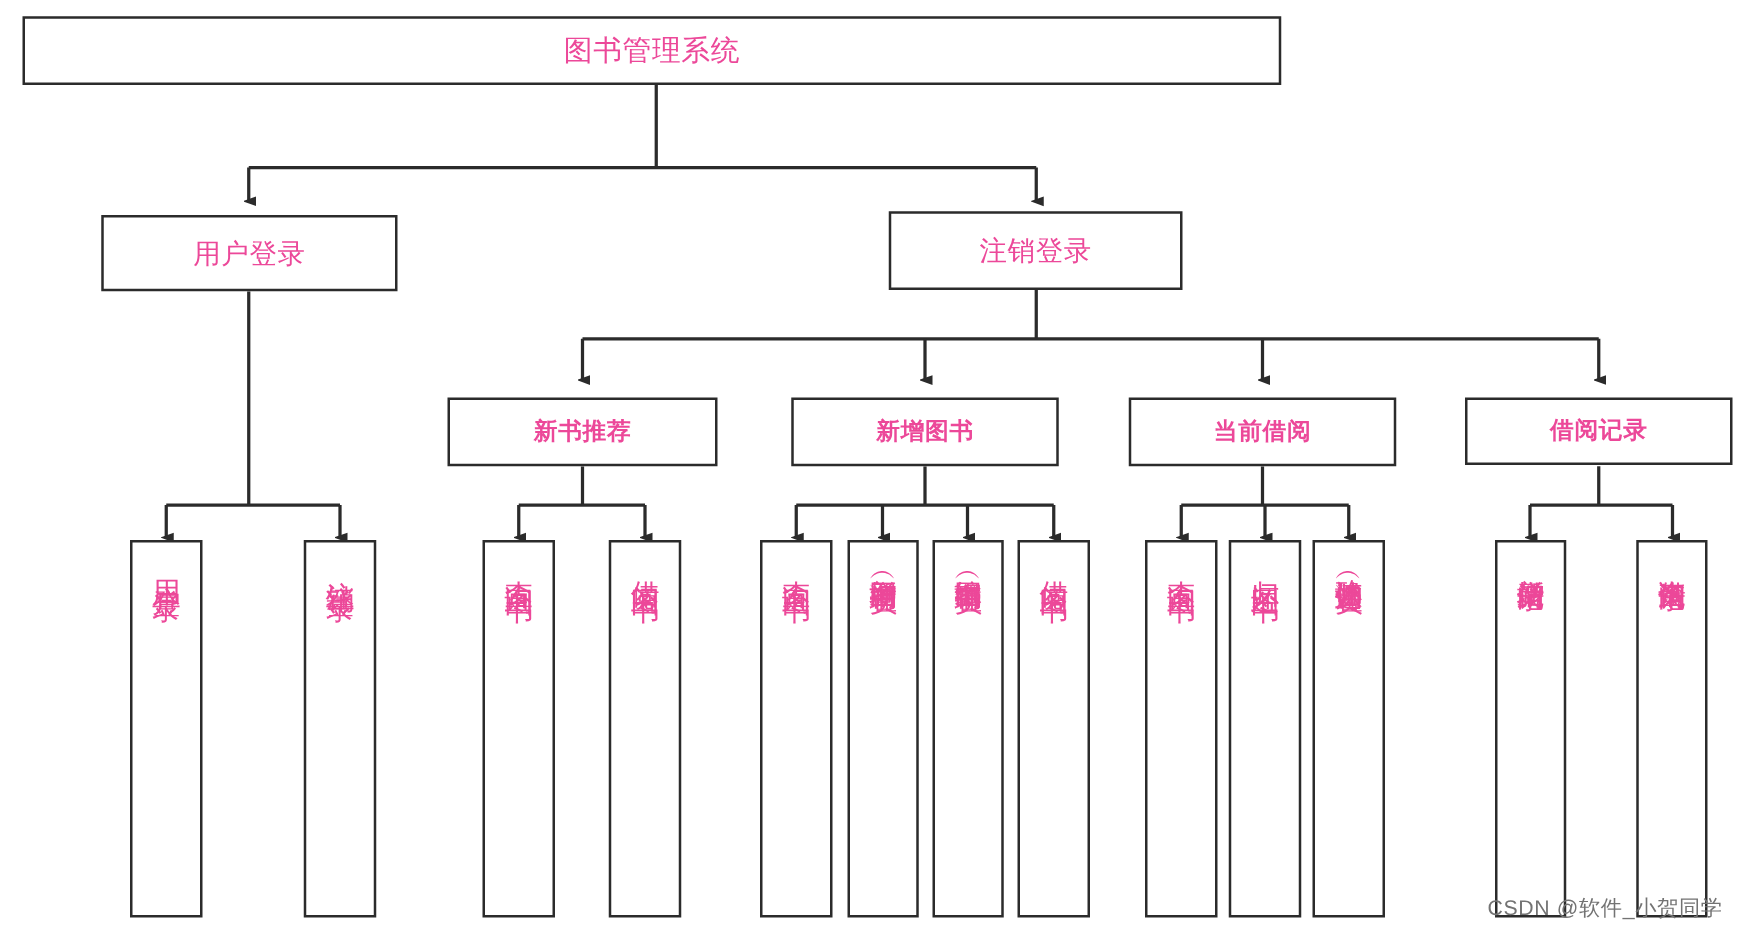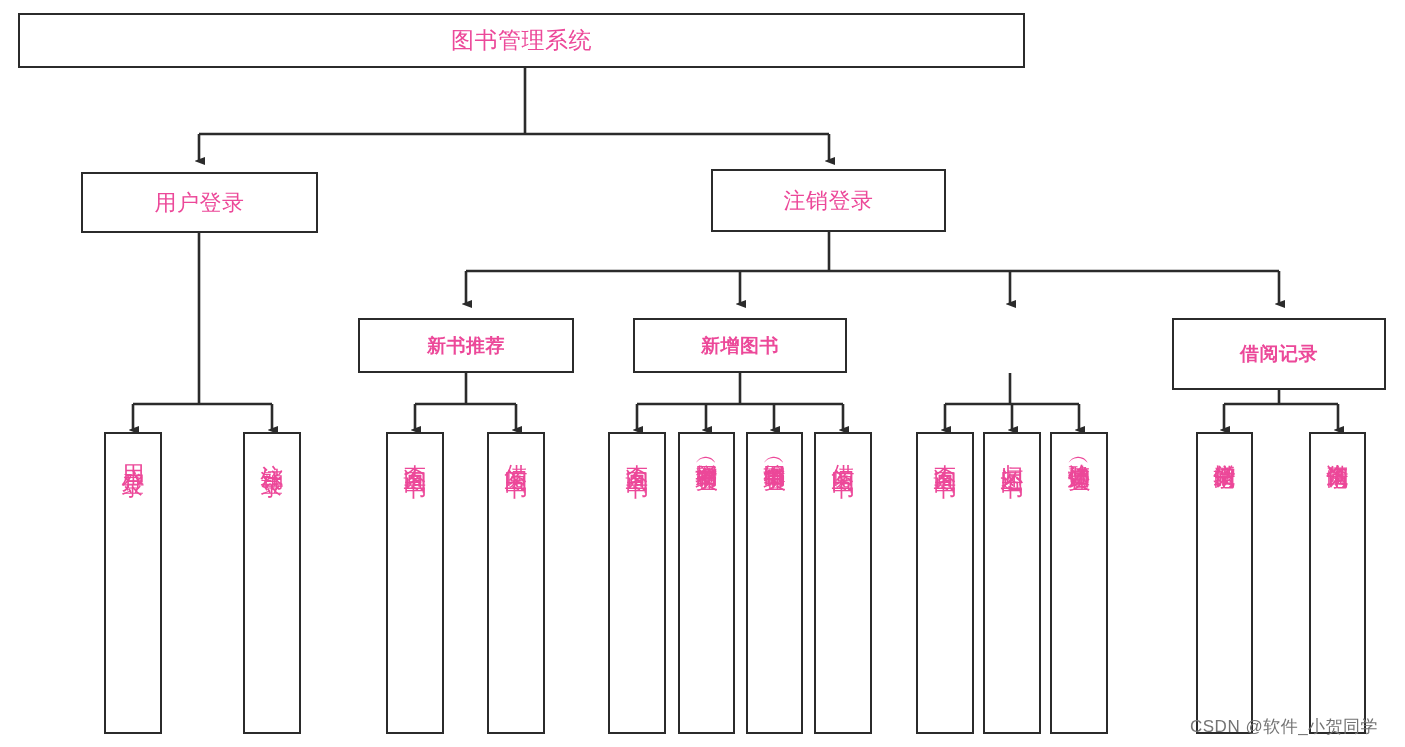--- a/index.html
+++ b/index.html
@@ -139,21 +139,24 @@
   <div class="node lvl1" style="left:711px; top:169px; width:235px; height:63px;">
     <span class="label">注销登录</span>
   </div>
 
   <div class="node lvl2" style="left:358px; top:318px; width:216px; height:55px;">
     <span class="label">新书推荐</span>
   </div>
   <div class="node lvl2" style="left:633px; top:318px; width:214px; height:55px;">
     <span class="label">新增图书</span>
   </div>
-  <div class="node lvl2" style="left:1172px; top:318px; width:214px; height:72px;">
+  <div class="node lvl2" style="left:903px; top:318px; width:214px; height:55px;">
+    <span class="label">当前借阅</span>
+  </div>
+  <div class="node lvl2" style="left:1172px; top:318px; width:214px; height:54px;">
     <span class="label">借阅记录</span>
   </div>
 
   <div class="node leaf" style="left:104px; top:432px; width:58px; height:302px;">
     <span class="label">用户登录</span>
   </div>
   <div class="node leaf" style="left:243px; top:432px; width:58px; height:302px;">
     <span class="label">注销登录</span>
   </div>
 

